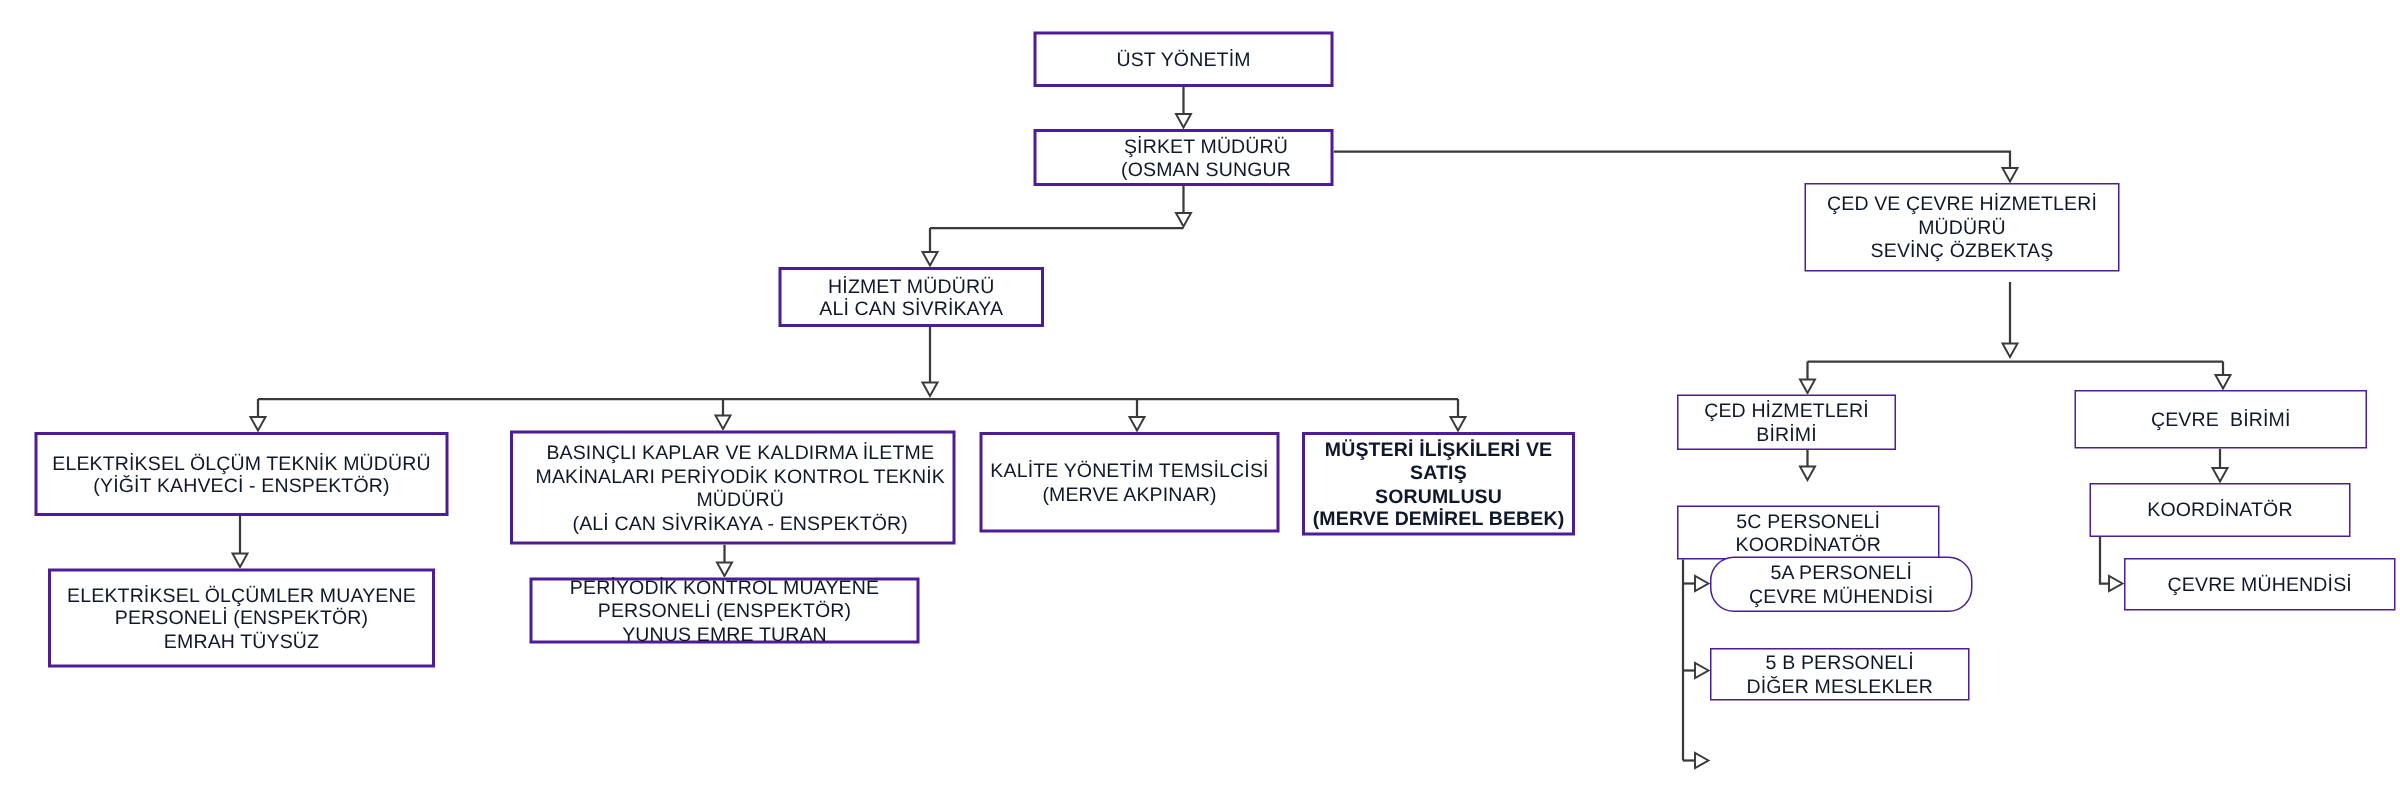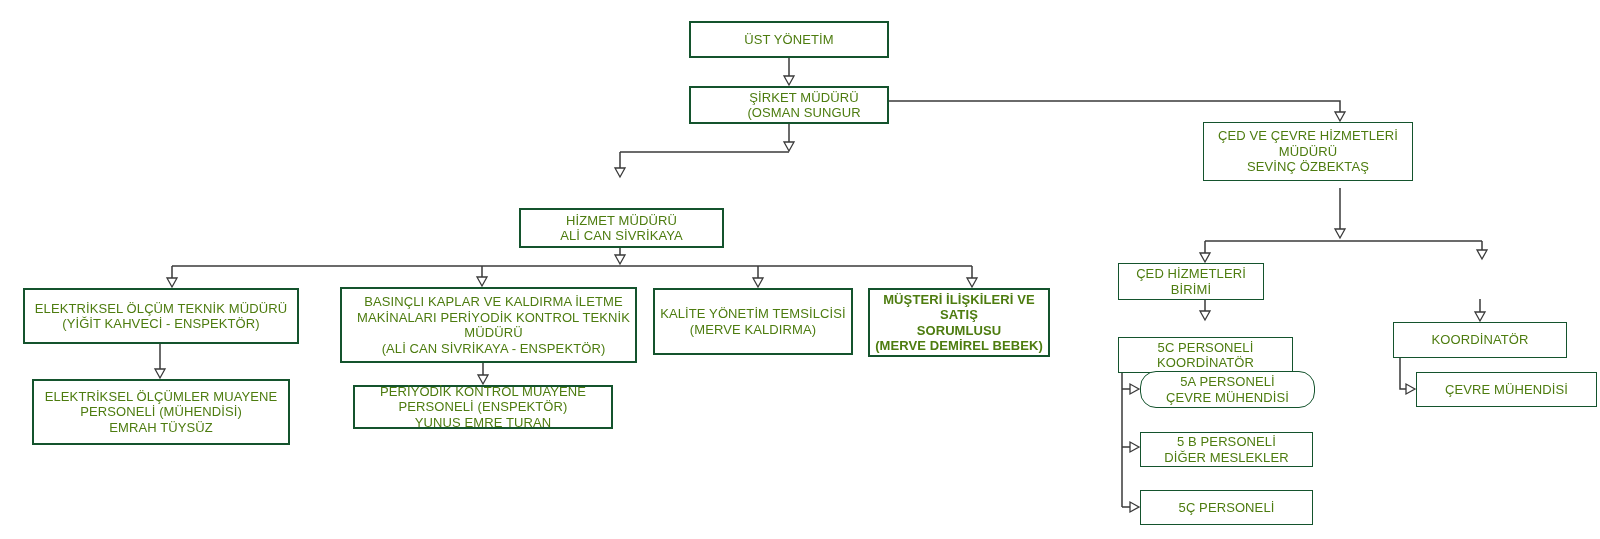--- a/index.html
+++ b/index.html
@@ -6,31 +6,31 @@
   #stage{
     position:relative;
     width:1600px;height:539px;
     background:#ffffff;
     font-family:"Liberation Sans","DejaVu Sans",sans-serif;
     overflow:hidden;
   }
   #wires{position:absolute;left:0;top:0;width:1600px;height:539px;z-index:1;pointer-events:none;}
   .node{
     position:absolute;box-sizing:border-box;z-index:2;
-    background:#ffffff;border:2px solid #14532d;
+    background:#ffffff;border:2px solid #4c1d95;
     display:flex;align-items:center;justify-content:center;
     text-align:center;white-space:pre-wrap;
-    font-size:13px;line-height:15.5px;color:#4d7c0f;
+    font-size:13px;line-height:15.5px;color:#0f172a;
     letter-spacing:0.1px;padding:2px;
   }
   .node.thin{border-width:1.5px;}
   
   #n-ust        {left:689px; top:21px;  width:200px;height:37px;}
   #n-sirket     {left:689px; top:86px;  width:200px;height:38px;padding-left:32px;}
-  #n-hizmet     {left:519px; top:178px; width:205px;height:40px;margin-top:30px;}
+  #n-hizmet     {left:519px; top:178px; width:177px;height:40px;}
   #n-elektriksel{left:23px;  top:288px; width:276px;height:56px;}
   #n-basincli   {left:340px; top:287px; width:297px;height:76px;padding-left:12px;}
   #n-kalite     {left:653px; top:288px; width:200px;height:67px;}
   #n-musteri    {left:868px; top:288px; width:182px;height:69px;font-weight:bold;}
   #n-elek-pers  {left:32px;  top:379px; width:258px;height:66px;}
   #n-periyodik  {left:353px; top:385px; width:260px;height:44px;}
   
   #n-ced-mudur  {left:1203px;top:122px; width:210px;height:59px;}
   #n-ced-birimi {left:1118px;top:263px; width:146px;height:37px;}
   #n-cevre-birimi{left:1383px;top:260px;width:195px;height:39px;}
@@ -113,38 +113,38 @@
 (OSMAN SUNGUR</div>
   <div class="node" id="n-hizmet">HİZMET MÜDÜRÜ
 ALİ CAN SİVRİKAYA</div>
   <div class="node" id="n-elektriksel">ELEKTRİKSEL ÖLÇÜM TEKNİK MÜDÜRÜ
 (YİĞİT KAHVECİ - ENSPEKTÖR)</div>
   <div class="node" id="n-basincli">BASINÇLI KAPLAR VE KALDIRMA İLETME
 MAKİNALARI PERİYODİK KONTROL TEKNİK
 MÜDÜRÜ
 (ALİ CAN SİVRİKAYA - ENSPEKTÖR)</div>
   <div class="node" id="n-kalite">KALİTE YÖNETİM TEMSİLCİSİ
-(MERVE KALDIRMA)</div>
+(MERVE AKPINAR)</div>
   <div class="node" id="n-musteri">MÜŞTERİ İLİŞKİLERİ VE SATIŞ
 SORUMLUSU
 (MERVE DEMİREL BEBEK)</div>
   <div class="node" id="n-elek-pers">ELEKTRİKSEL ÖLÇÜMLER MUAYENE
-PERSONELİ (MÜHENDİSİ)
+PERSONELİ (ENSPEKTÖR)
 EMRAH TÜYSÜZ</div>
   <div class="node" id="n-periyodik">PERİYODİK KONTROL MUAYENE
 PERSONELİ (ENSPEKTÖR)
 YUNUS EMRE TURAN</div>
 
   <div class="node thin" id="n-ced-mudur">ÇED VE ÇEVRE HİZMETLERİ
 MÜDÜRÜ
 SEVİNÇ ÖZBEKTAŞ</div>
   <div class="node thin" id="n-ced-birimi">ÇED HİZMETLERİ BİRİMİ</div>
+  <div class="node thin" id="n-cevre-birimi">ÇEVRE  BİRİMİ</div>
   <div class="node thin" id="n-5c">5C PERSONELİ
 KOORDİNATÖR</div>
   <div class="node thin" id="n-5a">5A PERSONELİ
 ÇEVRE MÜHENDİSİ</div>
   <div class="node thin" id="n-5b">5 B PERSONELİ
 DİĞER MESLEKLER</div>
-  <div class="node thin" id="n-5cedilla">5Ç PERSONELİ</div>
   <div class="node thin" id="n-koordinator">KOORDİNATÖR</div>
   <div class="node thin" id="n-cevre-muh">ÇEVRE MÜHENDİSİ</div>
 
 </div>
 
 </body></html>

